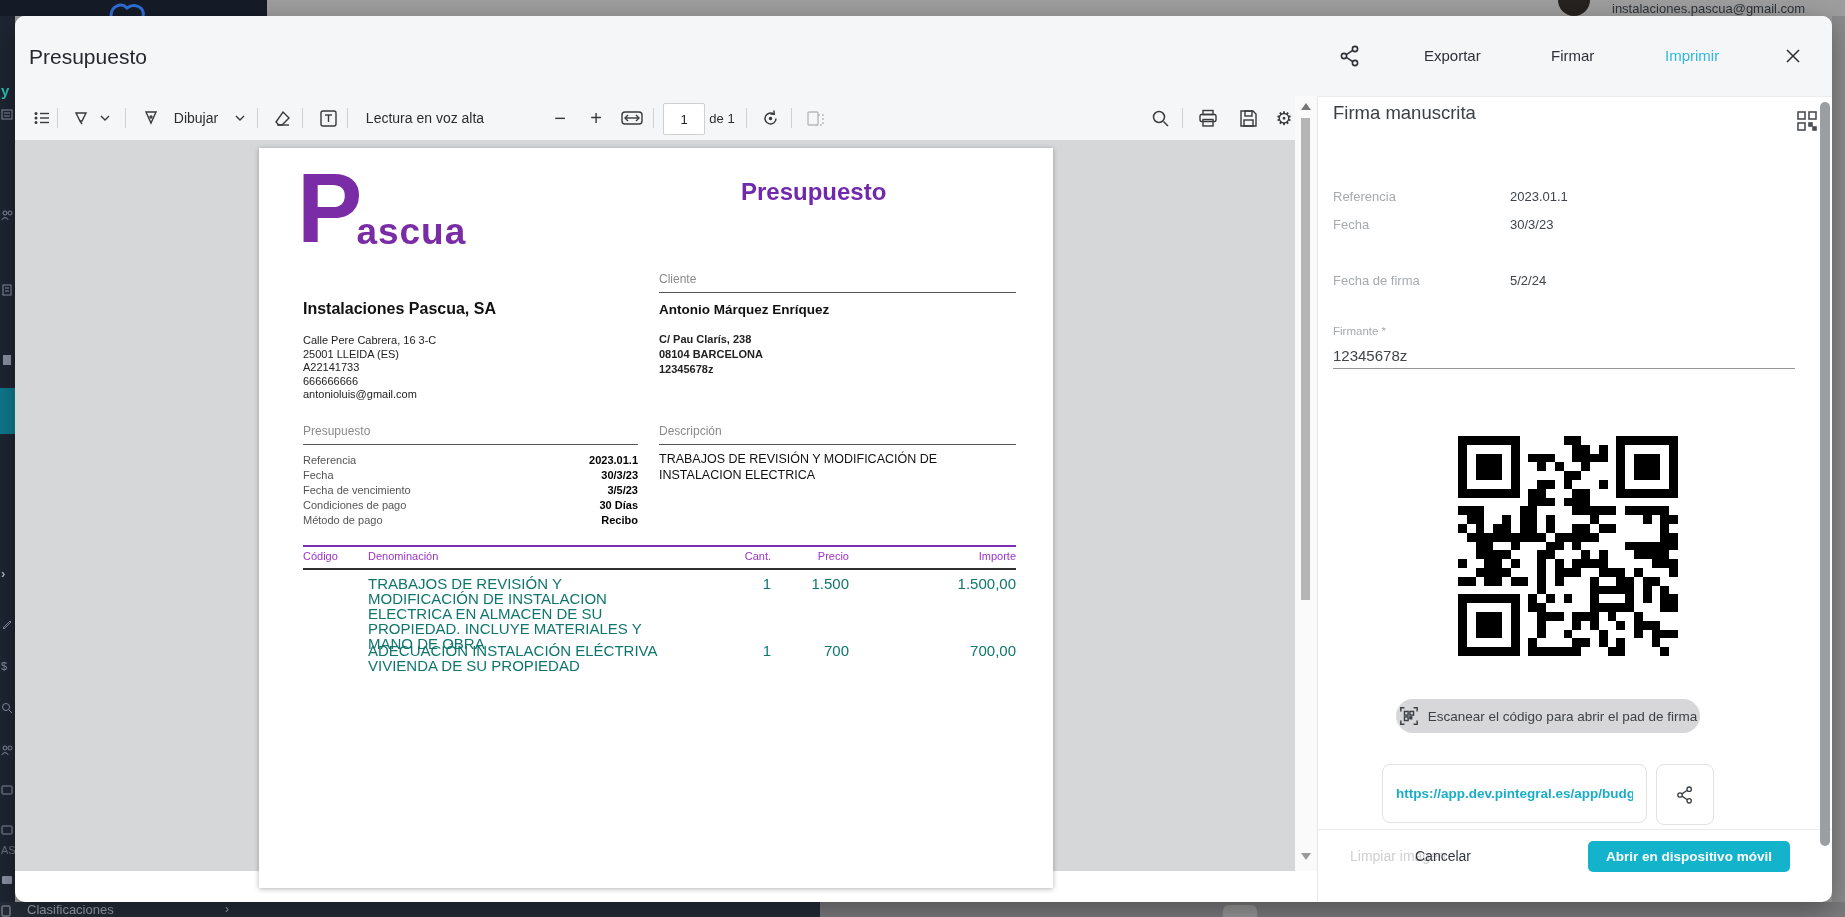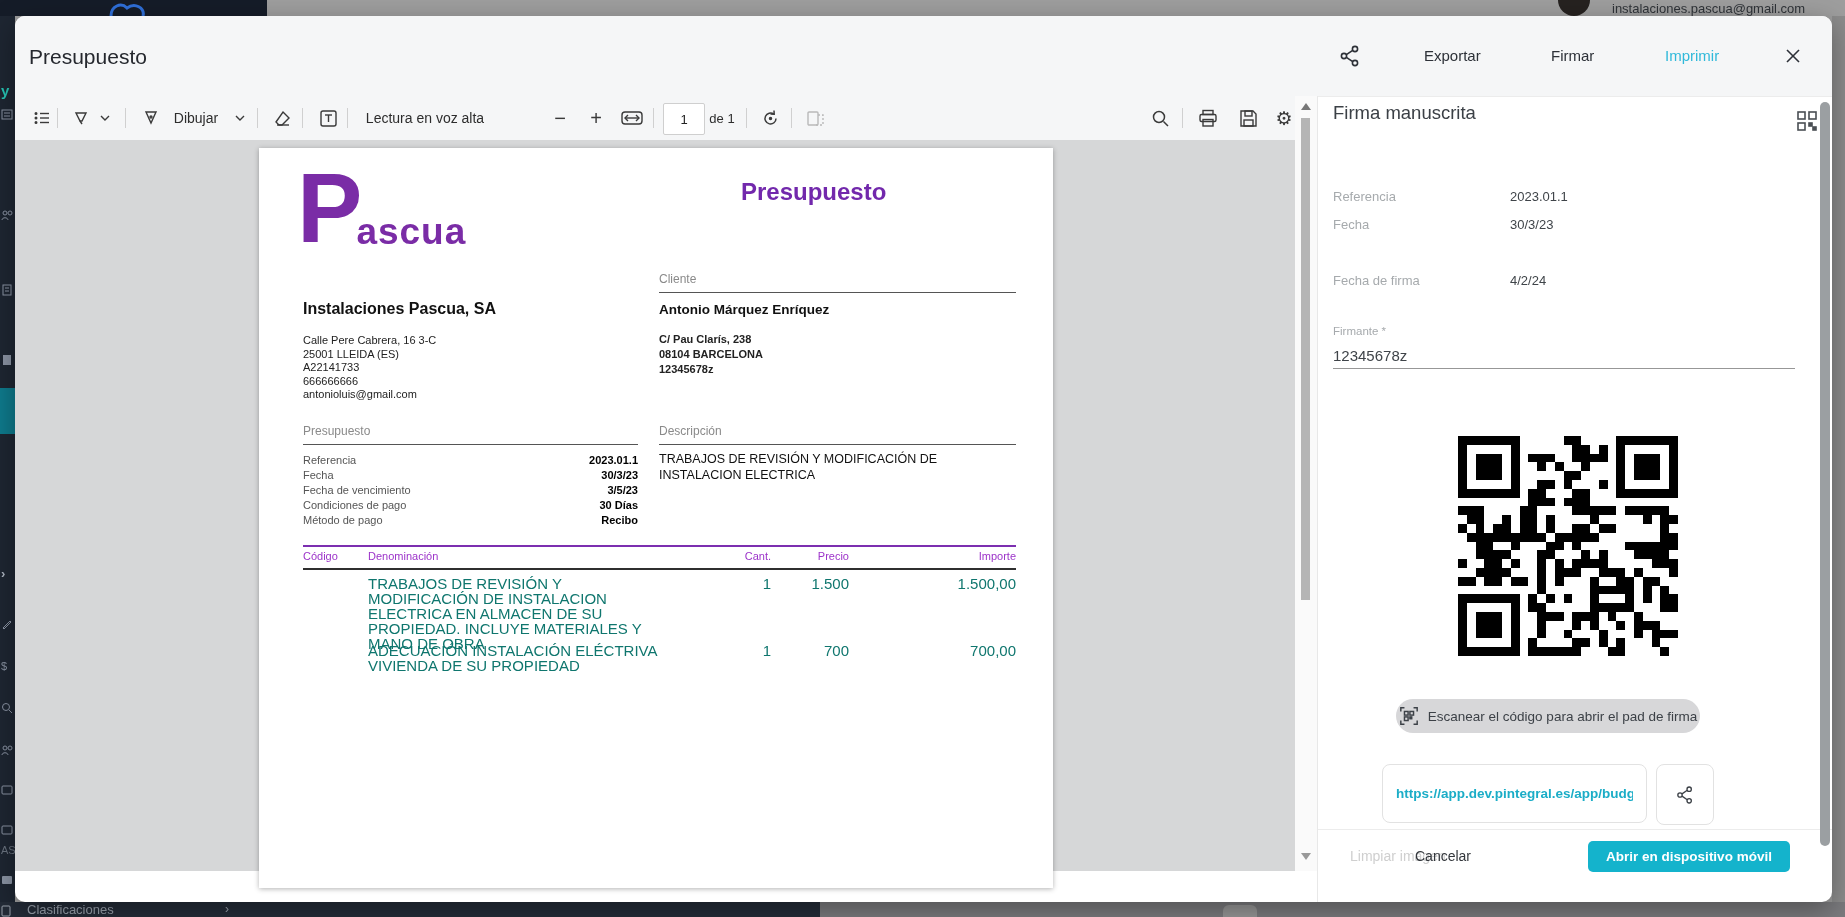--- a/index.html
+++ b/index.html
@@ -407,21 +407,21 @@
   <div class="abs prow" style="top:189px">
     <span class="pl">Referencia</span>
       <span class="pv">2023.01.1</span>
   </div>
   <div class="abs prow" style="top:217px">
     <span class="pl">Fecha</span>
       <span class="pv">30/3/23</span>
   </div>
   <div class="abs prow" style="top:273px">
     <span class="pl">Fecha de firma</span>
-      <span class="pv">4/2/24</span>
+      <span class="pv">5/2/24</span>
   </div>
 
   <div class="abs firmante-label">Firmante *</div>
   <input class="abs firmante-input" value="12345678z" style="">
 
   <div class="abs qr-box">
     <svg id="qr-svg" width="220" height="220" viewBox="0 0 220 220">
         <g fill="#000" shape-rendering="crispEdges">
           <rect x="105.6" y="0.0" width="8.8" height="8.8"></rect>
           <rect x="114.4" y="0.0" width="8.8" height="8.8"></rect>

